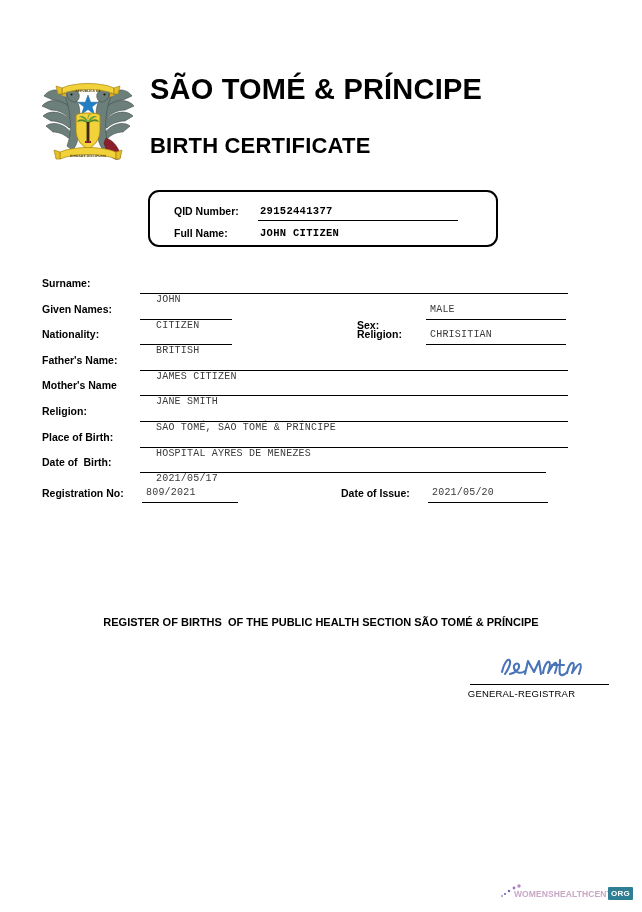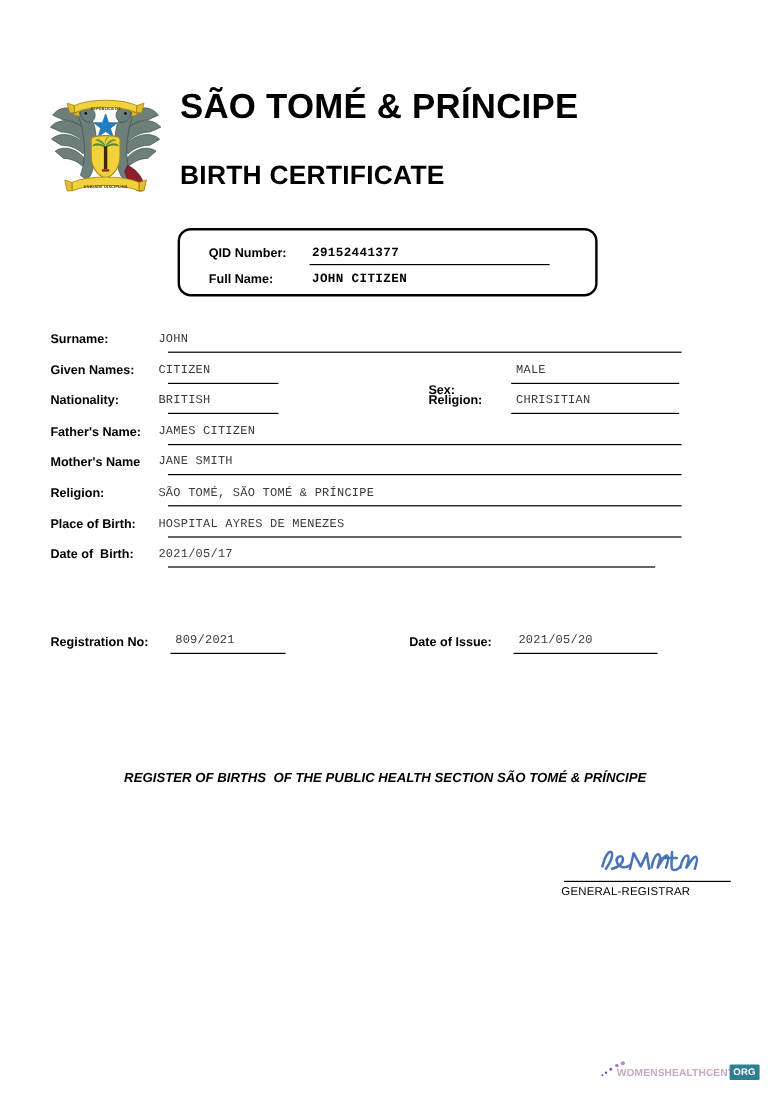--- a/index.html
+++ b/index.html
@@ -135,31 +135,31 @@
     letter-spacing: 0.2px;
     white-space: pre;
   }
   .fline {
     position: absolute;
     border-bottom: 1.1px solid #000000;
   }
 
   
   .col-l-label { left: 42px; }
-  .col-l-value { left: 132px; }
+  .col-l-value { left: 156px; margin-top: 16px; }
 
   
   .col-r-label { left: 357px; }
   .col-r-value { left: 430px; }
 
   
   .reg-row {
     position: absolute;
     left: 0;
-    top: 528px;
+    top: 486px;
     width: 642px;
     height: 26px;
   }
   .reg-label-1 { position: absolute; left: 42px; top: 0; font-size: 10.5px; font-weight: bold; line-height: 14px; }
   .reg-value-1 { position: absolute; left: 146px; top: 0; font-family: "Liberation Mono", monospace; font-size: 10px; color: #3a3a3a; line-height: 14px; letter-spacing: 0.2px; }
   .reg-line-1 { position: absolute; left: 142px; top: 16px; width: 96px; border-bottom: 1.1px solid #000000; }
   .reg-label-2 { position: absolute; left: 341px; top: 0; font-size: 10.5px; font-weight: bold; line-height: 14px; }
   .reg-value-2 { position: absolute; left: 432px; top: 0; font-family: "Liberation Mono", monospace; font-size: 10px; color: #3a3a3a; line-height: 14px; letter-spacing: 0.2px; }
   .reg-line-2 { position: absolute; left: 428px; top: 16px; width: 120px; border-bottom: 1.1px solid #000000; }
 
@@ -168,27 +168,27 @@
     position: absolute;
     left: 0;
     width: 642px;
     text-align: center;
     font-size: 11px;
     font-weight: bold;
     line-height: 15px;
     white-space: pre;
   }
   .cert-1 { top: 571px; }
-  .cert-2 { top: 642px; font-style: italic; }
+  .cert-2 { top: 615px; }
 
   
   .sig-wrap {
     position: absolute;
     left: 434px;
-    top: 702px;
+    top: 652px;
     width: 175px;
     height: 55px;
   }
   .sig-mark {
     position: absolute;
     left: 62px;
     top: 0;
     width: 100px;
     height: 30px;
   }

